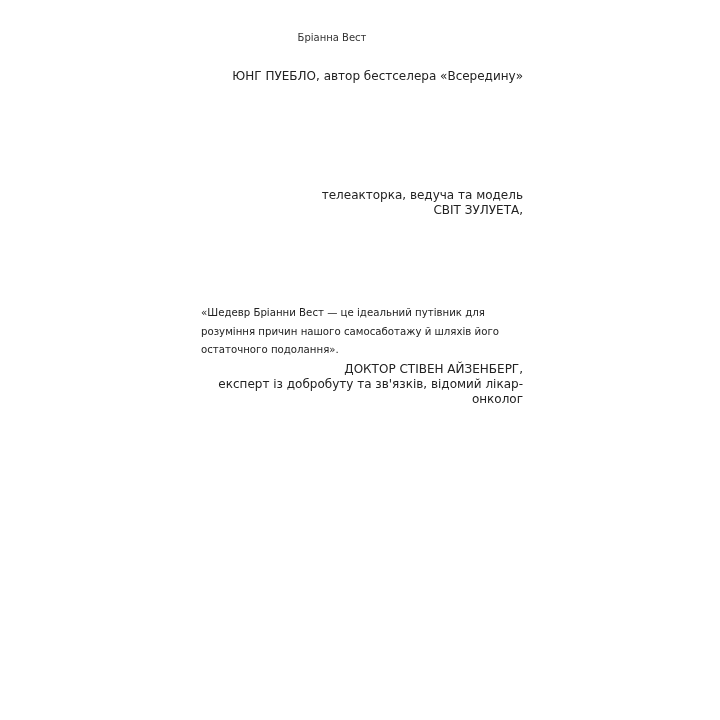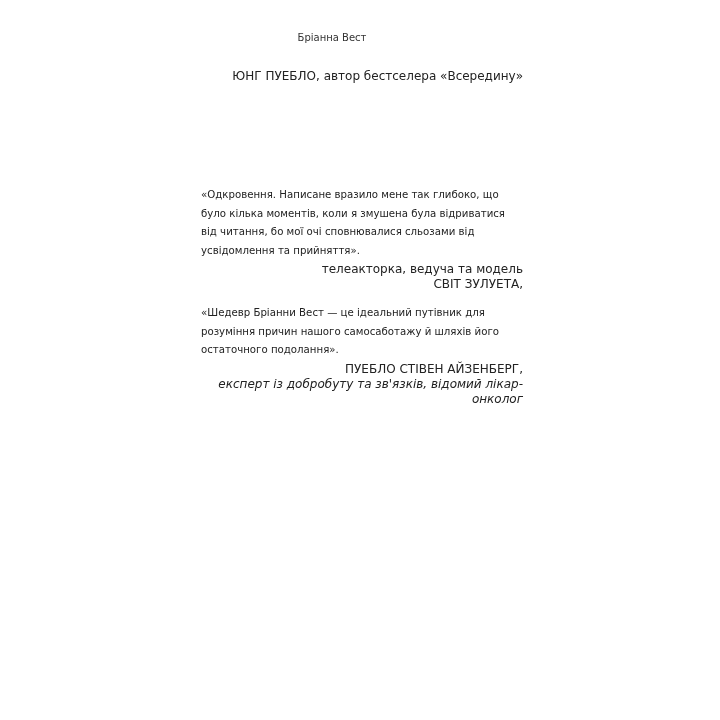--- a/index.html
+++ b/index.html
@@ -3,46 +3,45 @@
 <meta charset="utf-8">
 <style>
   html, body { margin:0; padding:0; background:#ffffff; }
   body { width:720px; height:720px; position:relative; overflow:hidden;
     font-family: "DejaVu Sans", sans-serif; color:#222222; }
   .header { position:absolute; top:32px; left:0; width:664px; text-align:center;
     font-size:10px; color:#333333; }
   .blurb { position:absolute; left:201px; width:322px; font-size:10.2px; line-height:18.6px; color:#222222; }
   .blurb p { margin:0; }
   .attr { text-align:right; font-size:12px; line-height:15px; color:#222222; }
-  .attr .it { font-style:italic; }
+  .attr .it { }
   #b1 { top:68px; }
   #b1 .attr { margin-top:1px; }
   #b2 { top:186px; }
   #b2 .attr { margin-top:2px; }
   #b3 { top:304px; }
   #b3 .attr { margin-top:2px; }
 </style>
 </head>
 <body>
 
 <div class="header">Бріанна Вест</div>
 
 <div class="blurb" id="b1">
   <div class="attr">
     <div>ЮНГ ПУЕБЛО, автор бестселера «Всередину»</div>
   </div>
 </div>
 
 <div class="blurb" id="b2">
-  <p>«Одкровення. Написане вразило мене так глибоко, що було кілька моментів, коли я змушена була відриватися від читання, бо мої очі сповнювалися сльозами від усвідомлення та прийняття».</p>
   <div class="attr">
     <div>телеакторка, ведуча та модель</div>
     <div>СВІТ ЗУЛУЕТА,</div>
   </div>
 </div>
 
 <div class="blurb" id="b3">
   <p>«Шедевр Бріанни Вест — це ідеальний путівник для розуміння причин нашого самосаботажу й шляхів його остаточного подолання».</p>
   <div class="attr">
-    <div>ПУЕБЛО СТІВЕН АЙЗЕНБЕРГ,</div>
+    <div>ДОКТОР СТІВЕН АЙЗЕНБЕРГ,</div>
     <div class="it">експерт із добробуту та зв'язків, відомий лікар-онколог</div>
   </div>
 </div>
 
 </body></html>

